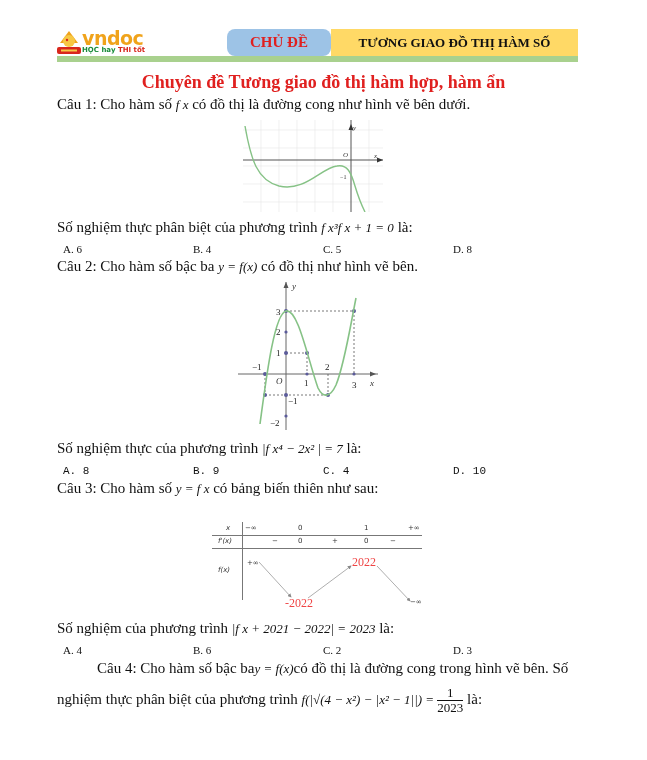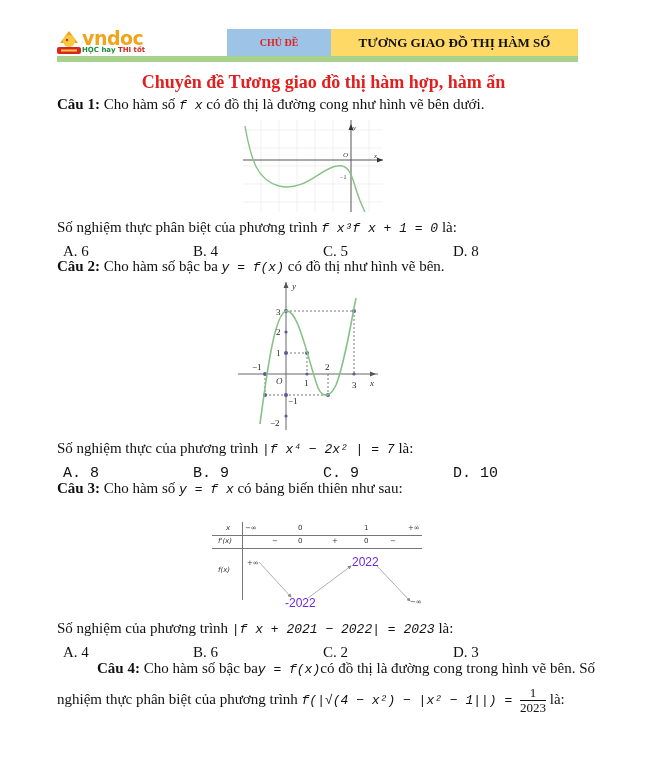--- a/index.html
+++ b/index.html
@@ -7,34 +7,34 @@
          font-family: "Liberation Serif", "DejaVu Serif", serif; color: #111; }
   .abs { position: absolute; }
   
   .hdr-logo { left: 56px; top: 29px; width: 170px; height: 28px; }
   .logo-word { position: absolute; left: 26px; top: -2px; font-family: "DejaVu Sans", sans-serif;
                font-weight: bold; font-size: 19px; color: #f0a31b; letter-spacing: -0.5px; }
   .logo-tag { position: absolute; left: 26px; top: 17px; font-family: "DejaVu Sans", sans-serif;
               font-weight: bold; font-size: 7px; color: #1a8c3a; white-space: nowrap; }
   .logo-tag .red { color: #d9261c; }
   .hdr-chude { left: 227px; top: 29px; width: 104px; height: 27px; background: #9dc3e6;
-               color: #e0201f; font-weight: bold; font-size: 10px; display: flex; align-items: center; justify-content: center; }
+               color: #e0201f; font-weight: bold; font-size: 15px; display: flex; align-items: center; justify-content: center; border-radius: 8px; }
   .hdr-topic { left: 331px; top: 29px; width: 247px; height: 27px; background: #ffd966;
                color: #111; font-weight: bold; font-size: 13px; display: flex; align-items: center; justify-content: center; }
   .hdr-bar { left: 57px; top: 56px; width: 521px; height: 6px; background: #a9d18e; }
   
   .doc-title { left: 0; width: 647px; top: 72px; text-align: center; color: #e0201f; font-weight: bold; font-size: 18px; }
   .q { left: 57px; font-size: 15px; white-space: nowrap; }
-  .q b { font-weight: bold; }
-  .m { font-family: Liberation Mono, monospace; font-style: italic; font-size: 13px; }
-  .opts { left: 63px; width: 520px; font-size: 15px; display: flex; }
+  .q b { font-weight: normal; }
+  .m { font-family: Liberation Serif, serif; font-style: italic; font-size: 13px; }
+  .opts { left: 63px; width: 520px; font-size: 11px; display: flex; }
   .opts span { width: 130px; display: inline-block; }
   .fig { background: #fff; }
   .vt-cell { position: absolute; font-family: "DejaVu Sans", sans-serif; font-size: 7px; color: #333; }
-  .vt-big { position: absolute; font-family: Liberation Sans, sans-serif; font-size: 12px; color: #6d28d9; }
+  .vt-big { position: absolute; font-family: Liberation Serif, serif; font-size: 12px; color: #ef4444; }
   .frac { display: inline-flex; flex-direction: column; align-items: center; vertical-align: middle; font-size: 13px; line-height: 14px; }
   .frac .bar { border-top: 1px solid #111; width: 100%; }
 </style>
 </head>
 <body>
 
 <div class="abs hdr-logo">
   <svg width="26" height="28" viewBox="0 0 26 28" style="position:absolute;left:0;top:0;">
     <polygon points="13,2 22,14 4,14" fill="#f0a31b"></polygon>
     <circle cx="13" cy="12" r="6" fill="#f7c844"></circle>
@@ -135,21 +135,21 @@
   <text x="66" y="106" font-size="9" fill="#222">1</text>
   <text x="87" y="90" font-size="9" fill="#222">2</text>
   <text x="114" y="108" font-size="9" fill="#222">3</text>
 </svg>
 <div class="abs q" style="top:440px;">
   <span>Số nghiệm thực của phương trình </span><span class="m">|f  x⁴ − 2x²  | = 7</span><span> là:</span>
 </div>
 <div class="abs opts" style="top:465px;font-family:Liberation Mono, monospace;">
   <span>A. 8</span>
   <span>B. 9</span>
-  <span>C. 9</span>
+  <span>C. 4</span>
   <span>D. 10</span>
 </div>
 
 <div class="abs q" style="top:480px;">
   <b>Câu 3:</b>
   <span>Cho hàm số </span><span class="m">y = f  x</span><span>  có bảng biến thiên như sau:</span>
 </div>
 <div class="abs" style="left:212px;top:522px;width:210px;height:90px;">
   <div class="abs" style="left:0;top:13px;width:210px;height:1px;background:#777;"></div>
   <div class="abs" style="left:0;top:26px;width:210px;height:1px;background:#777;"></div>

